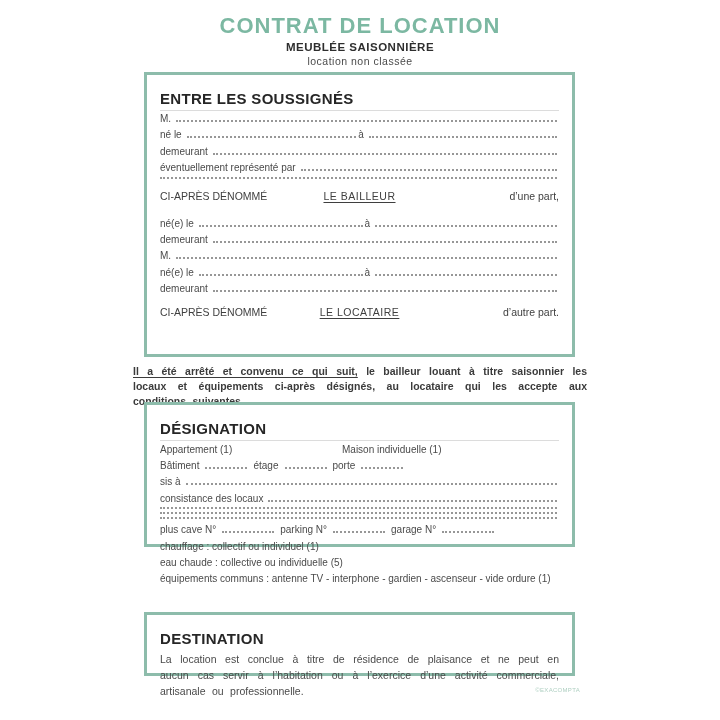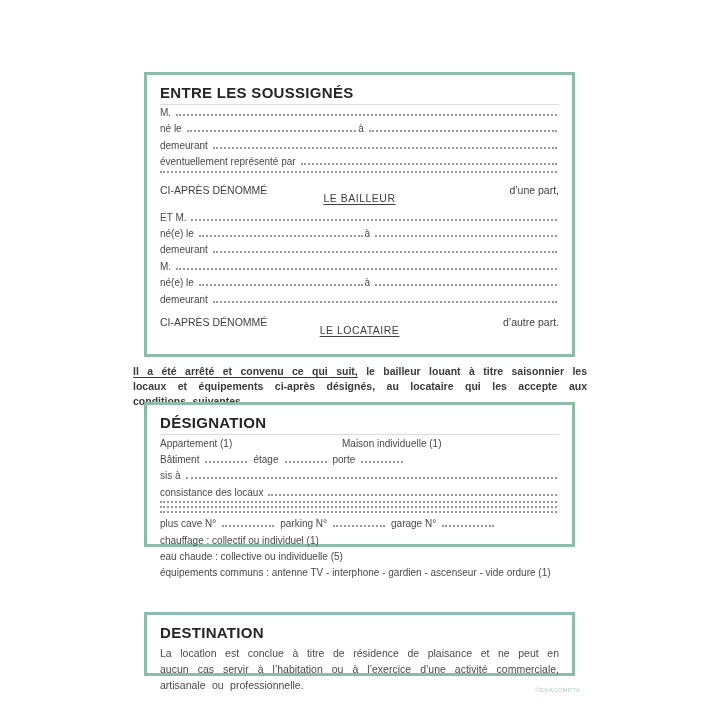--- a/index.html
+++ b/index.html
@@ -12,21 +12,21 @@
   .title {
     margin-top:14px; font-size:22px; font-weight:800; letter-spacing:1px;
     color:#7cb8a2; line-height:24px;
   }
   .subtitle { font-size:11.5px; font-weight:bold; color:#2e2e2e; letter-spacing:0.5px; margin-top:3px; }
   .classif  { font-size:10.5px; color:#4a4a4a; margin-top:2px; letter-spacing:0.5px; }
 
   
   .box {
     position:absolute; left:144px; width:431px; box-sizing:border-box;
-    border:3px solid #8dbcab; background:#ffffff; padding:0 13px;
+    border:3px solid #8dbcab; background:#ffffff; padding:6px 13px;
   }
   .box1 { top:72px;  height:285px; }
   .box2 { top:402px; height:145px; }
   .box3 { top:612px; height:64px;  }
 
   .box-heading {
     margin-top:9px; font-size:15px; font-weight:bold; color:#262626; letter-spacing:0.3px;
   }
   .heading-rule { border-bottom:1px solid #dcdcdc; margin-top:3px; }
 
@@ -35,21 +35,21 @@
   .row .lbl { flex:none; }
   .leader { flex:1 1 auto; border-bottom:2px dotted #979797; margin:0 2px 3px 5px; min-width:10px; }
   .leader.mid { flex:0.9; }
   .leader-fixed { flex:none; width:42px; border-bottom:2px dotted #979797; margin:0 6px 3px 6px; }
   .leader-fixed.w52 { width:52px; }
   .fullrow { display:flex; }
   .fullrow .leader { margin-left:0; }
   .sp { line-height:19px; }
 
   .denomme-row {
-    position:relative; display:flex; justify-content:space-between; align-items:center;
+    position:relative; display:flex; justify-content:space-between; align-items:flex-end;
     font-size:10.5px; color:#3f3f3f; line-height:16px;
   }
   .denomme-center {
     position:absolute; left:0; right:0; text-align:center;margin-top:16px;
   }
   .denomme-center span { text-decoration:underline; text-underline-offset:2px; letter-spacing:0.5px; }
 
   .gap6  { height:6px; }
   .gap12 { height:12px; }
 
@@ -74,20 +74,25 @@
   
   .credit {
     position:absolute; top:687px; right:140px; font-size:6px; color:#aecfc1; letter-spacing:0.3px;
   }
 </style>
 </head>
 <body>
 
 <div class="page">
 
+  <div class="hdr">
+    <div class="title">CONTRAT DE LOCATION</div>
+    <div class="subtitle">MEUBLÉE SAISONNIÈRE</div>
+    <div class="classif">location non classée</div>
+  </div>
 
   <div class="box box1">
     <div class="box-heading">ENTRE LES SOUSSIGNÉS</div>
     <div class="heading-rule"></div>
 
     <div class="row">
       <span class="lbl">M.</span>
       <span class="leader"></span>
     </div>
     <div class="row">
@@ -109,24 +114,20 @@
     </div>
 
     <div class="gap6"></div>
     <div class="denomme-row">
       <span>CI-APRÈS DÉNOMMÉ</span>
       <span class="denomme-center"><span>LE BAILLEUR</span></span>
       <span>d’une part,</span>
     </div>
     <div class="gap12"></div>
 
-    <div class="row">
-      <span class="lbl">ET M.</span>
-      <span class="leader"></span>
-    </div>
     <div class="row">
       <span class="lbl">né(e) le</span>
       <span class="leader mid"></span>
       <span class="lbl">à</span>
       <span class="leader"></span>
     </div>
     <div class="row">
       <span class="lbl">demeurant</span>
       <span class="leader"></span>
     </div>

